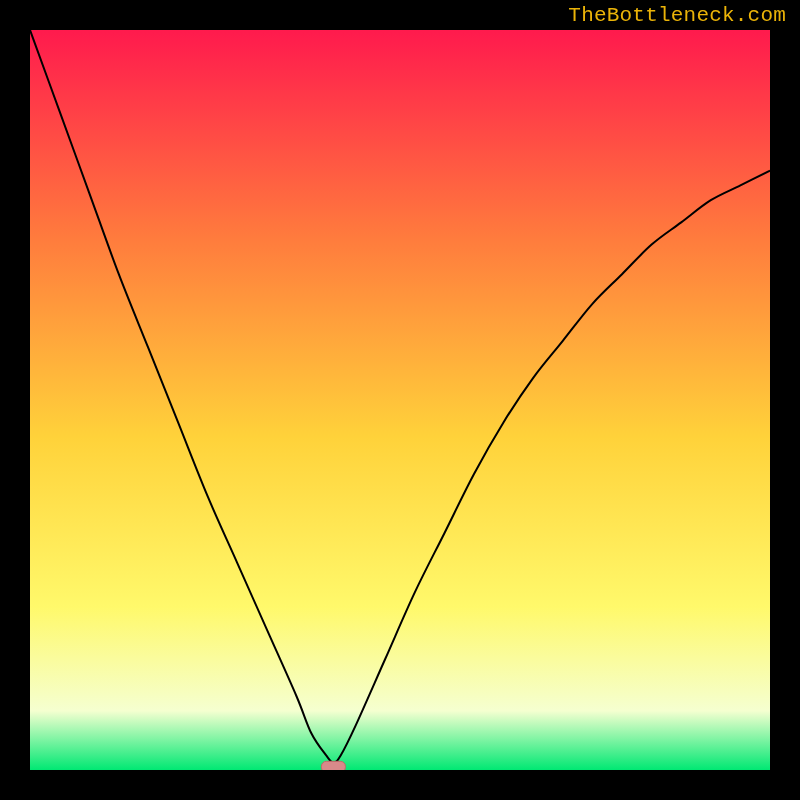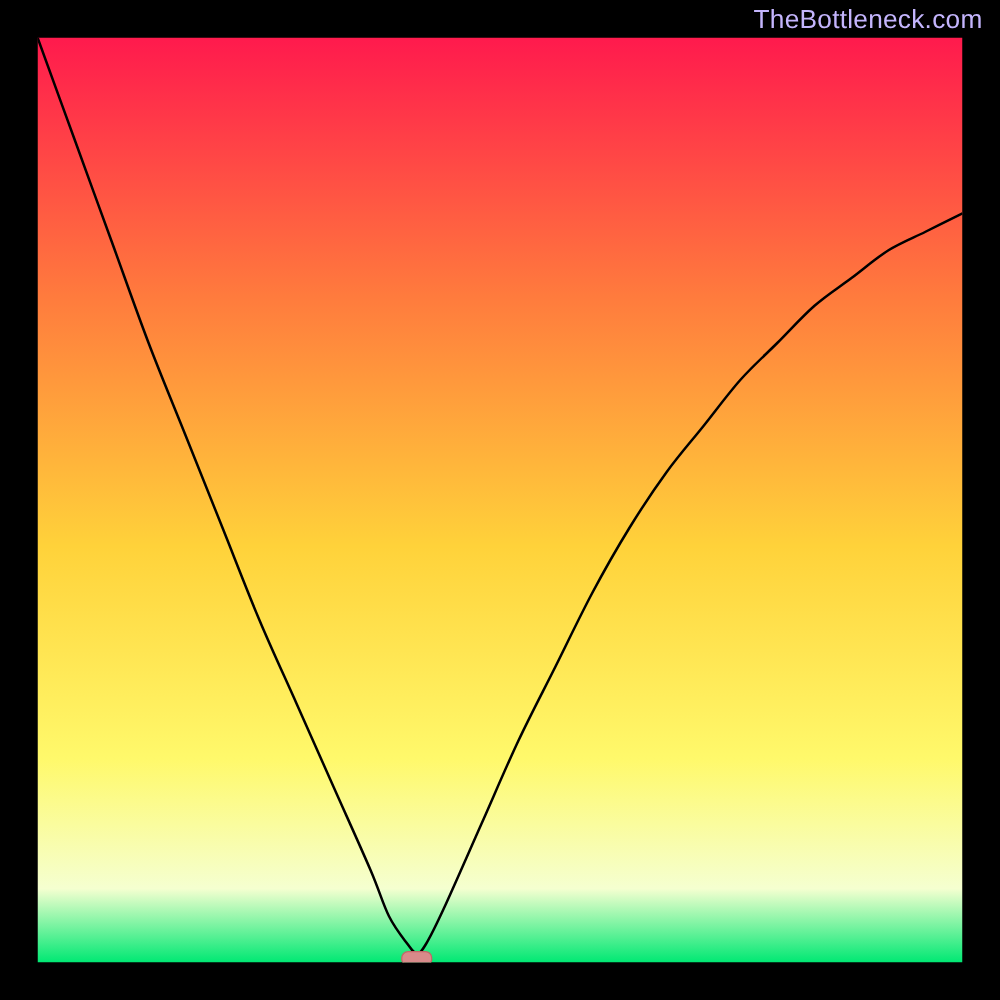--- a/index.html
+++ b/index.html
@@ -23,25 +23,25 @@
     position: absolute;
     left: 30px;
     top: 30px;
     width: 740px;
     height: 740px;
   }
   .watermark {
     position: absolute;
     top: 4px;
     right: 14px;
-    color: #c4b5fd;
+    color: #eab308;
     font-size: 21px;
     letter-spacing: 0.2px;
     font-weight: 400;
-    font-family: Liberation Sans, sans-serif;
+    font-family: Liberation Mono, monospace;
   }
 </style>
 </head>
 <body>
 
 <div class="frame">
   <div class="plot-area">
     <svg width="740" height="740" viewBox="0 0 740 740">
       <defs>
         <linearGradient id="bg-grad" x1="0" y1="0" x2="0" y2="1">

